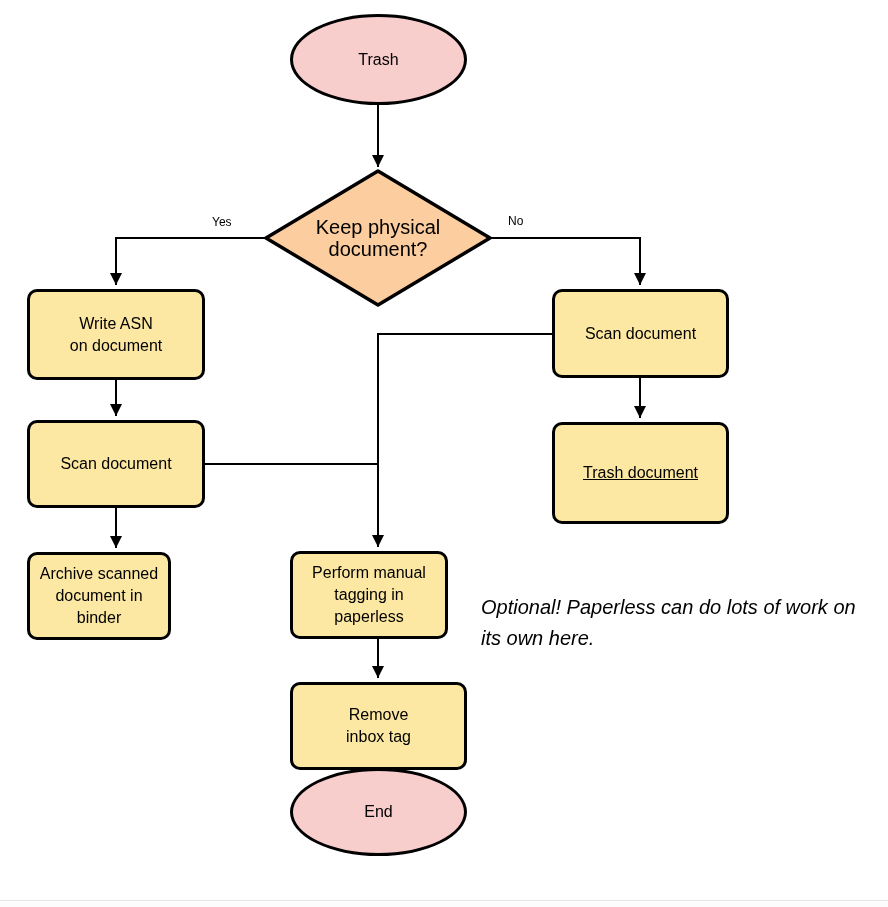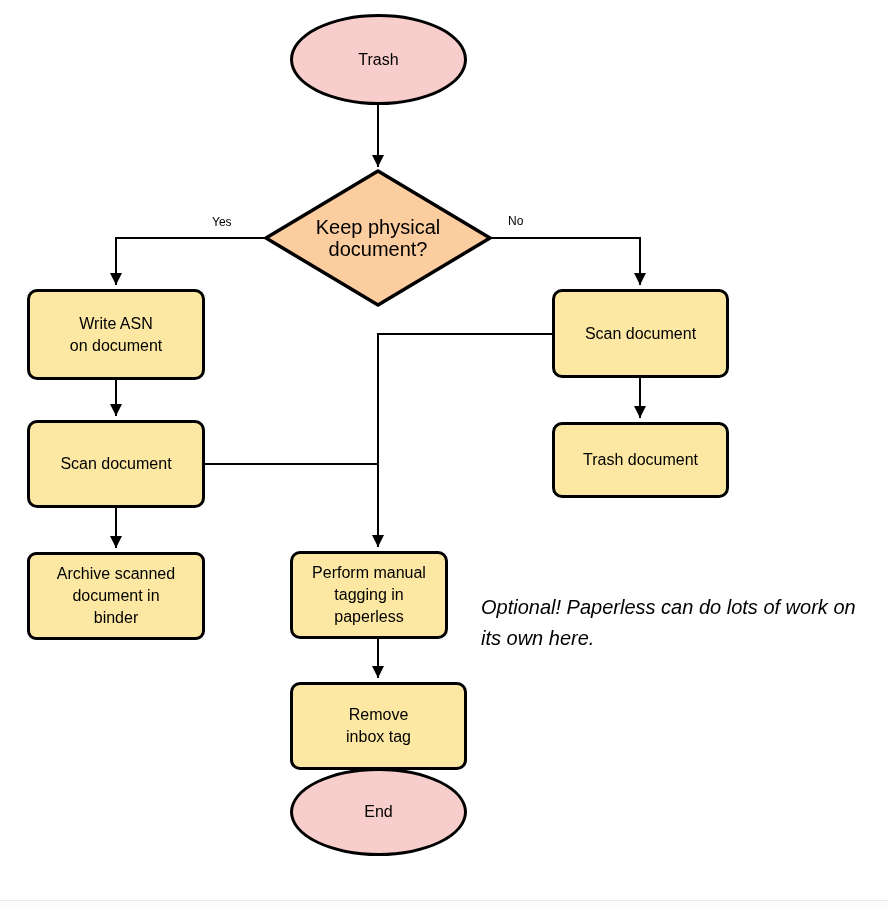--- a/index.html
+++ b/index.html
@@ -90,31 +90,31 @@
 
   <div class="node process" style="left:27px;top:289px;width:178px;height:91px;">
     <span>Write ASN
 on document</span>
   </div>
 
   <div class="node process" style="left:27px;top:420px;width:178px;height:88px;">
     <span>Scan document</span>
   </div>
 
-  <div class="node process" style="left:27px;top:552px;width:178px;height:88px;border-radius:9px;">
+  <div class="node process" style="left:27px;top:552px;width:144px;height:88px;">
     <span>Archive scanned
 document in
 binder</span>
   </div>
 
   <div class="node process" style="left:552px;top:289px;width:177px;height:89px;">
     <span>Scan document</span>
   </div>
 
-  <div class="node process" style="left:552px;top:422px;width:177px;height:76px;">
+  <div class="node process" style="left:552px;top:422px;width:177px;height:102px;text-decoration:underline;">
     <span>Trash document</span>
   </div>
 
   <div class="node process" style="left:290px;top:551px;width:158px;height:88px;">
     <span>Perform manual
 tagging in
 paperless</span>
   </div>
 
   <div class="note-text" style="left:481px;top:592px;width:412px;">Optional! Paperless can do lots of work on

